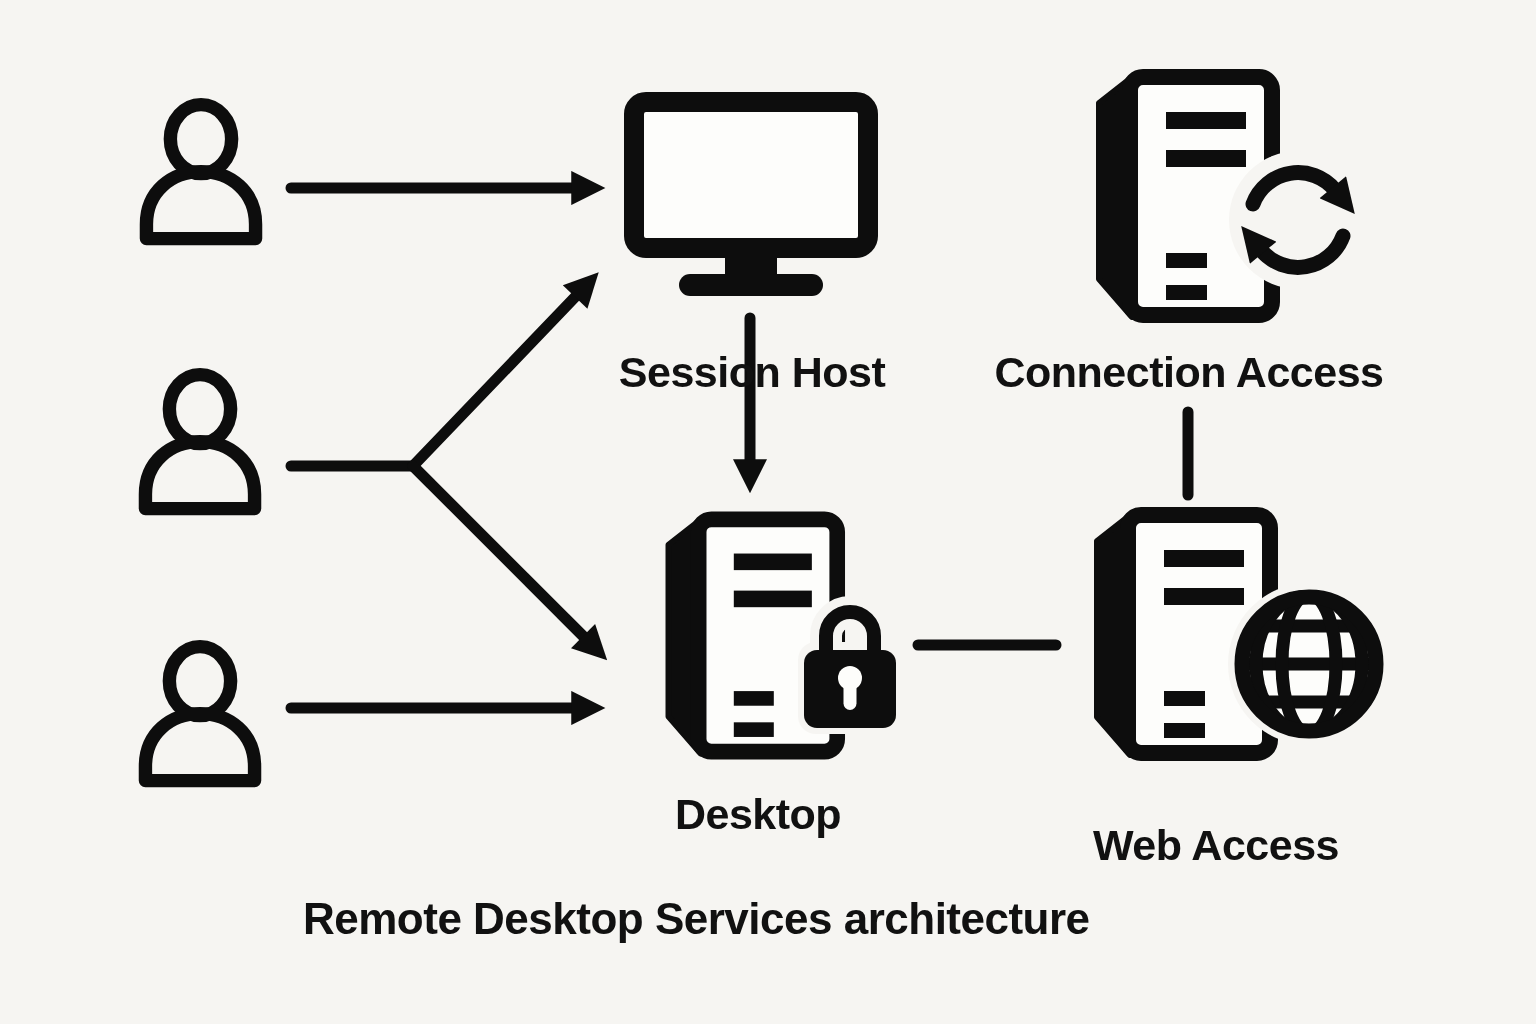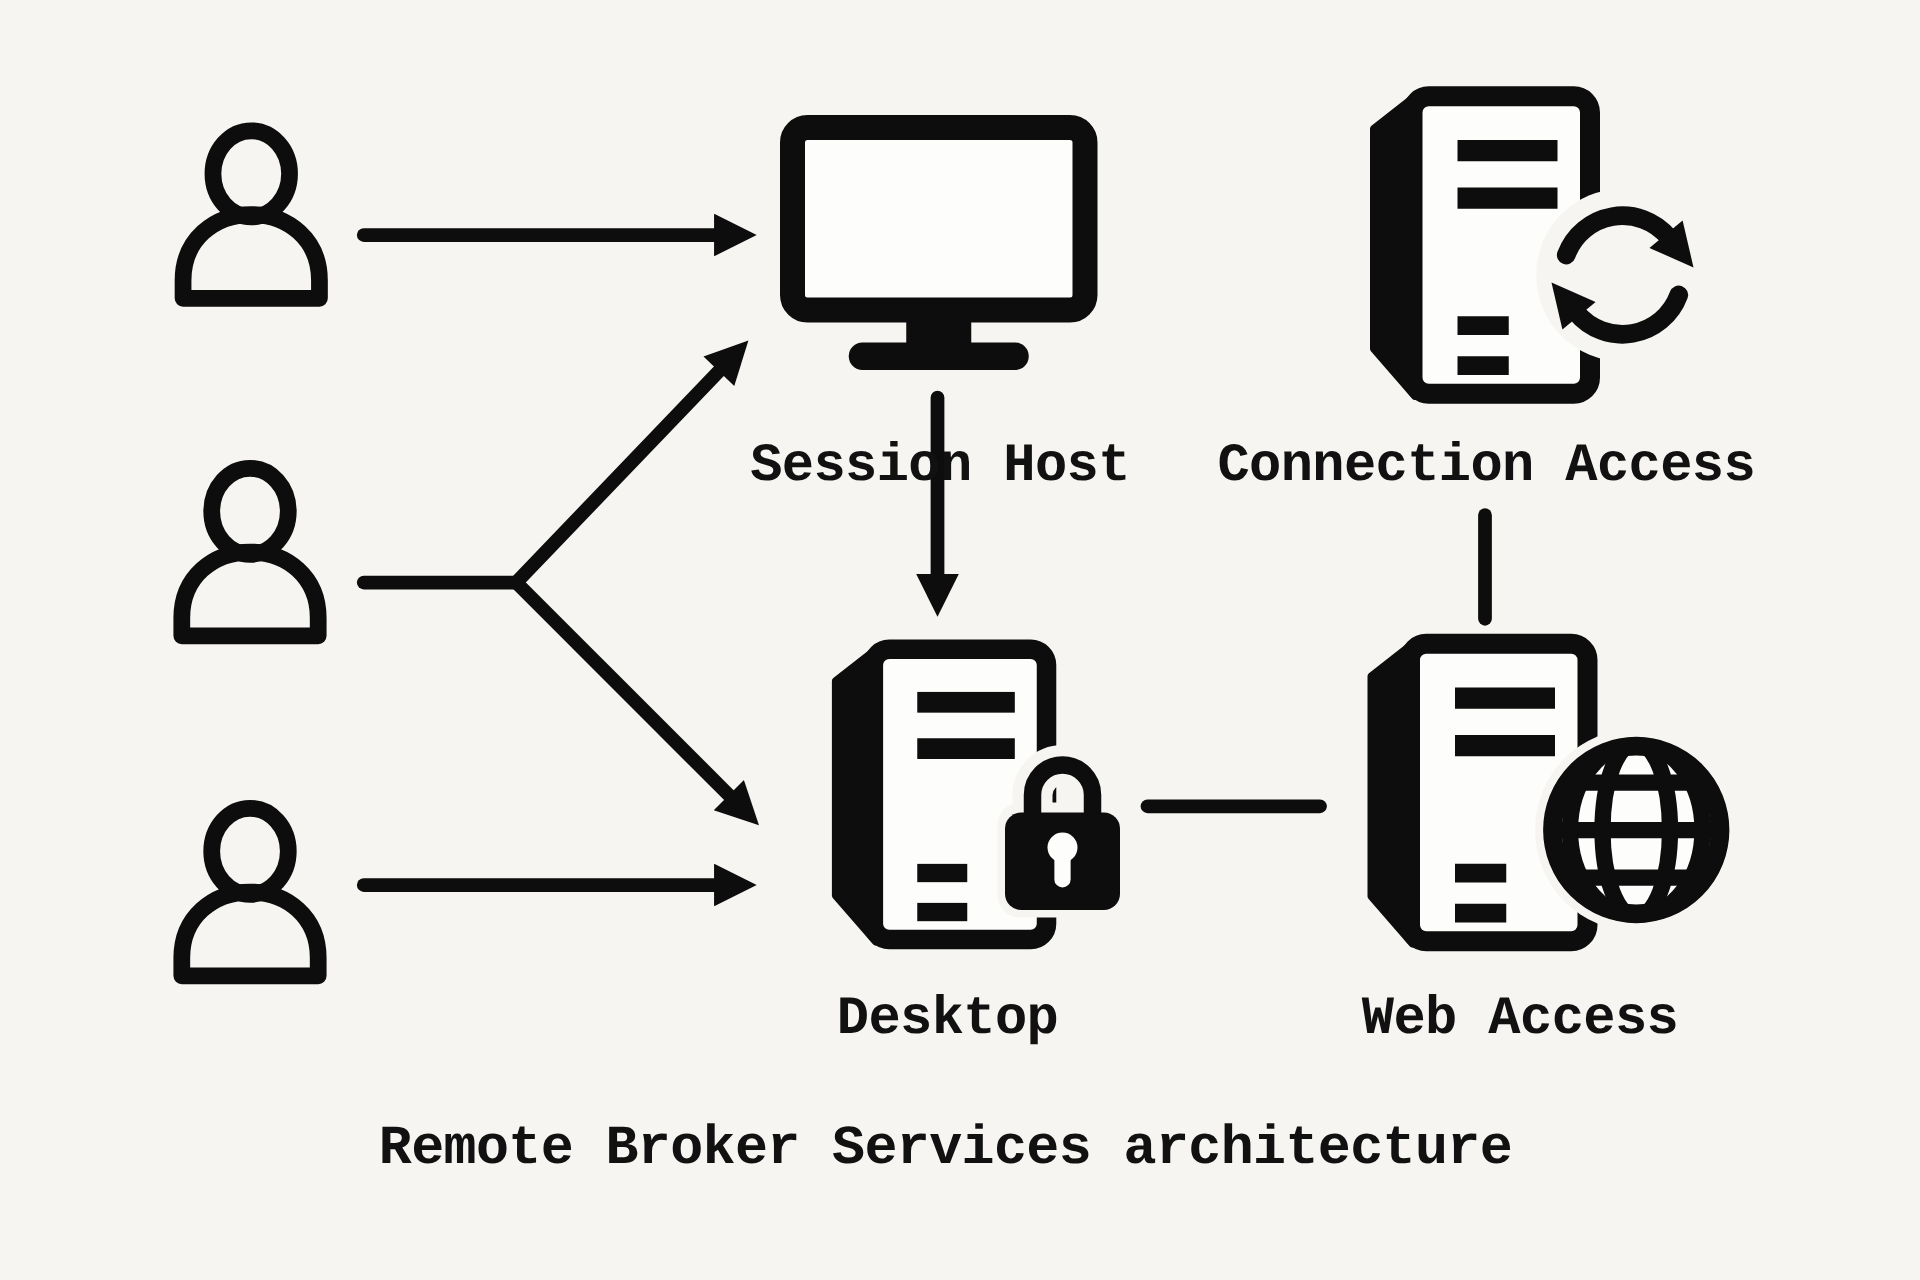--- a/index.html
+++ b/index.html
@@ -1,21 +1,21 @@
 <!DOCTYPE html>
 <html><head>
 <meta charset="utf-8">
 <style>
   html,body{margin:0;padding:0;}
   body{
     width:1536px;height:1024px;overflow:hidden;
     background:#f6f5f2;
     font-family:"Liberation Sans","DejaVu Sans",sans-serif;
   }
-  .stage{position:relative;width:1536px;height:960px;background:#f6f5f2;font-family:Liberation Mono, monospace;}
+  .stage{position:relative;width:1536px;height:960px;background:#f6f5f2;}
   .abs{position:absolute;}
   .node-label{
     position:absolute;
     transform:translateX(-50%);
     font-size:43px;
     font-weight:600;
     letter-spacing:-0.5px;
     color:#111;
     white-space:nowrap;
     line-height:1;
@@ -142,18 +142,18 @@
       <circle cx="82" cy="82" r="67" fill="#fdfdfb"></circle>
       <g stroke="#0d0d0d" stroke-width="13" fill="none" clip-path="url(#globeclip)">
         <line x1="8" y1="44" x2="156" y2="44"></line>
         <line x1="8" y1="82" x2="156" y2="82"></line>
         <line x1="8" y1="120" x2="156" y2="120"></line>
         <ellipse cx="82" cy="82" rx="27" ry="70"></ellipse>
         <ellipse cx="82" cy="82" rx="53" ry="69"></ellipse>
       </g>
       <circle cx="82" cy="82" r="67" fill="none" stroke="#0d0d0d" stroke-width="15"></circle>
     </svg>
-    <div class="node-label" style="left:1216px;top:793px">Web Access</div>
+    <div class="node-label" style="left:1216px;top:824px">Web Access</div>
   </div>
 
-  <div class="caption">Remote Broker Services architecture</div>
+  <div class="caption">Remote Desktop Services architecture</div>
 
 </div>
 
 </body></html>

